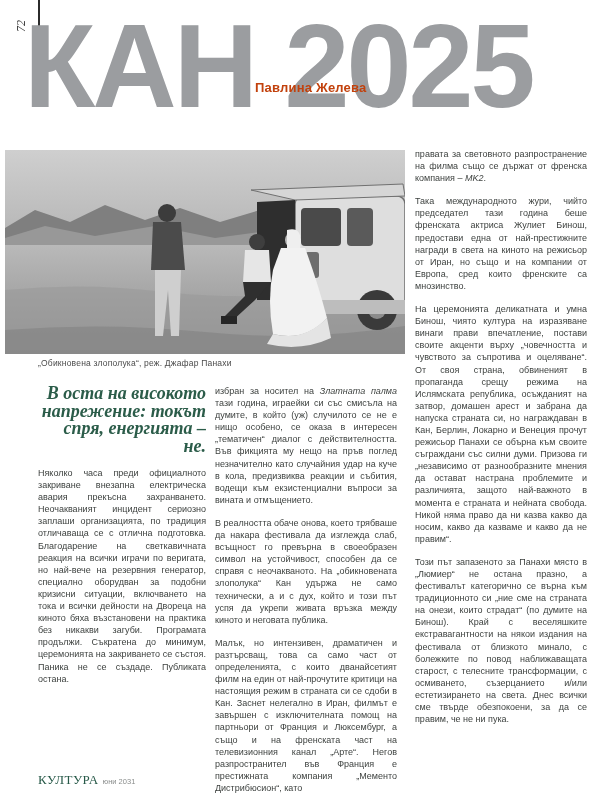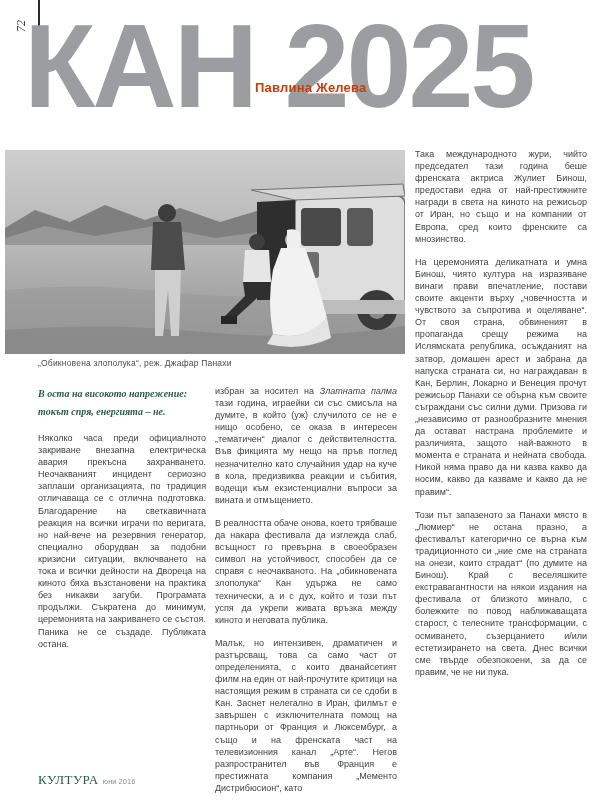--- a/index.html
+++ b/index.html
@@ -34,21 +34,21 @@
     font-size:8.5px;color:#4b4b4b;letter-spacing:0.2px;
   }
   
   .col{position:absolute;font-size:9px;line-height:12.1px;color:#3c403e;text-align:justify;}
   .col p{margin:0 0 11px 0;}
   .col-left{left:38px;top:385px;width:168px;}
   .col-mid{left:215px;top:385px;width:182px;}
   .col-right{left:415px;top:148px;width:172px;}
   .lead-head{
     font-family:"Liberation Serif",serif;font-weight:bold;font-style:italic;
-    font-size:10px;line-height:17.5px;color:#2b5c49;text-align:left;
+    font-size:18px;line-height:17.5px;color:#2b5c49;text-align:right;
     margin:0 0 12px 0;
   }
   .lead-sub{
     font-family:"Liberation Serif",serif;font-weight:bold;font-style:italic;
     font-size:13.5px;line-height:17px;color:#2b5c49;text-align:left;
     margin:0 0 16px 0;
   }
   .s-i{font-style:italic;}
   
   .footer{position:absolute;left:38px;top:770px;}
@@ -128,23 +128,24 @@
     <p></p>
   </div>
 
   <div class="col col-mid">
     <p><span>избран за носител на </span><span class="s-i">Златната палма</span><span> тази година, играейки си със смисъла на думите, в който (уж) случилото се не е нищо особено, се оказа в интересен „тематичен“ диалог с действителността. Във фикцията му нещо на пръв поглед незначително като случайния удар на куче в кола, предизвиква реакции и събития, водещи към екзистенциални въпроси за вината и отмъщението.</span></p>
     <p><span>В реалността обаче онова, което трябваше да накара фестивала да изглежда слаб, всъщност го превърна в своеобразен символ на устойчивост, способен да се справя с неочакваното. На „обикновената злополука“ Кан удържа не само технически, а и с дух, който и този път успя да укрепи живата връзка между киното и неговата публика.</span></p>
     <p><span>Малък, но интензивен, драматичен и разтърсващ, това са само част от определенията, с които дванайсетият филм на един от най-прочутите критици на настоящия режим в страната си се сдоби в Кан. Заснет нелегално в Иран, филмът е завършен с изключителната помощ на партньори от Франция и Люксембург, а също и на френската част на телевизионния канал „Арте“. Негов разпространител във Франция е престижната компания „Мементо Дистрибюсион“, като</span></p>
   </div>
 
   <div class="col col-right">
+    <p><span>правата за световното разпространение на филма също се държат от френска компания – </span><span class="s-i">MK2</span><span>.</span></p>
     <p><span>Така международното жури, чийто председател тази година беше френската актриса Жулиет Бинош, предостави една от най-престижните награди в света на киното на режисьор от Иран, но също и на компании от Европа, сред които френските са мнозинство.</span></p>
     <p><span>На церемонията деликатната и умна Бинош, чиято култура на изразяване винаги прави впечатление, постави своите акценти върху „човечността и чувството за съпротива и оцеляване“. От своя страна, обвиненият в пропаганда срещу режима на Ислямската република, осъжданият на затвор, домашен арест и забрана да напуска страната си, но награждаван в Кан, Берлин, Локарно и Венеция прочут режисьор Панахи се обърна към своите съграждани със силни думи. Призова ги „независимо от разнообразните мнения да остават настрана проблемите и различията, защото най-важното в момента е страната и нейната свобода. Никой няма право да ни казва какво да носим, какво да казваме и какво да не правим“.</span></p>
     <p><span>Този път запазеното за Панахи място в „Люмиер“ не остана празно, а фестивалът категорично се върна към традиционното си „ние сме на страната на онези, които страдат“ (по думите на Бинош). Край с веселяшките екстравагантности на някои издания на фестивала от близкото минало, с болежките по повод наближаващата старост, с телесните трансформации, с осмиването, съзерцанието и/или естетизирането на света. Днес всички сме твърде обезпокоени, за да се правим, че не ни пука.</span></p>
 
   </div>
 
   <div class="footer">
-    <span class="mag">КУЛТУРА</span><span class="issue">юни 2016</span>
+    <span class="mag">КУЛТУРА</span><span class="issue">юни 2031</span>
   </div>
 
 </div>
 
 </body></html>

